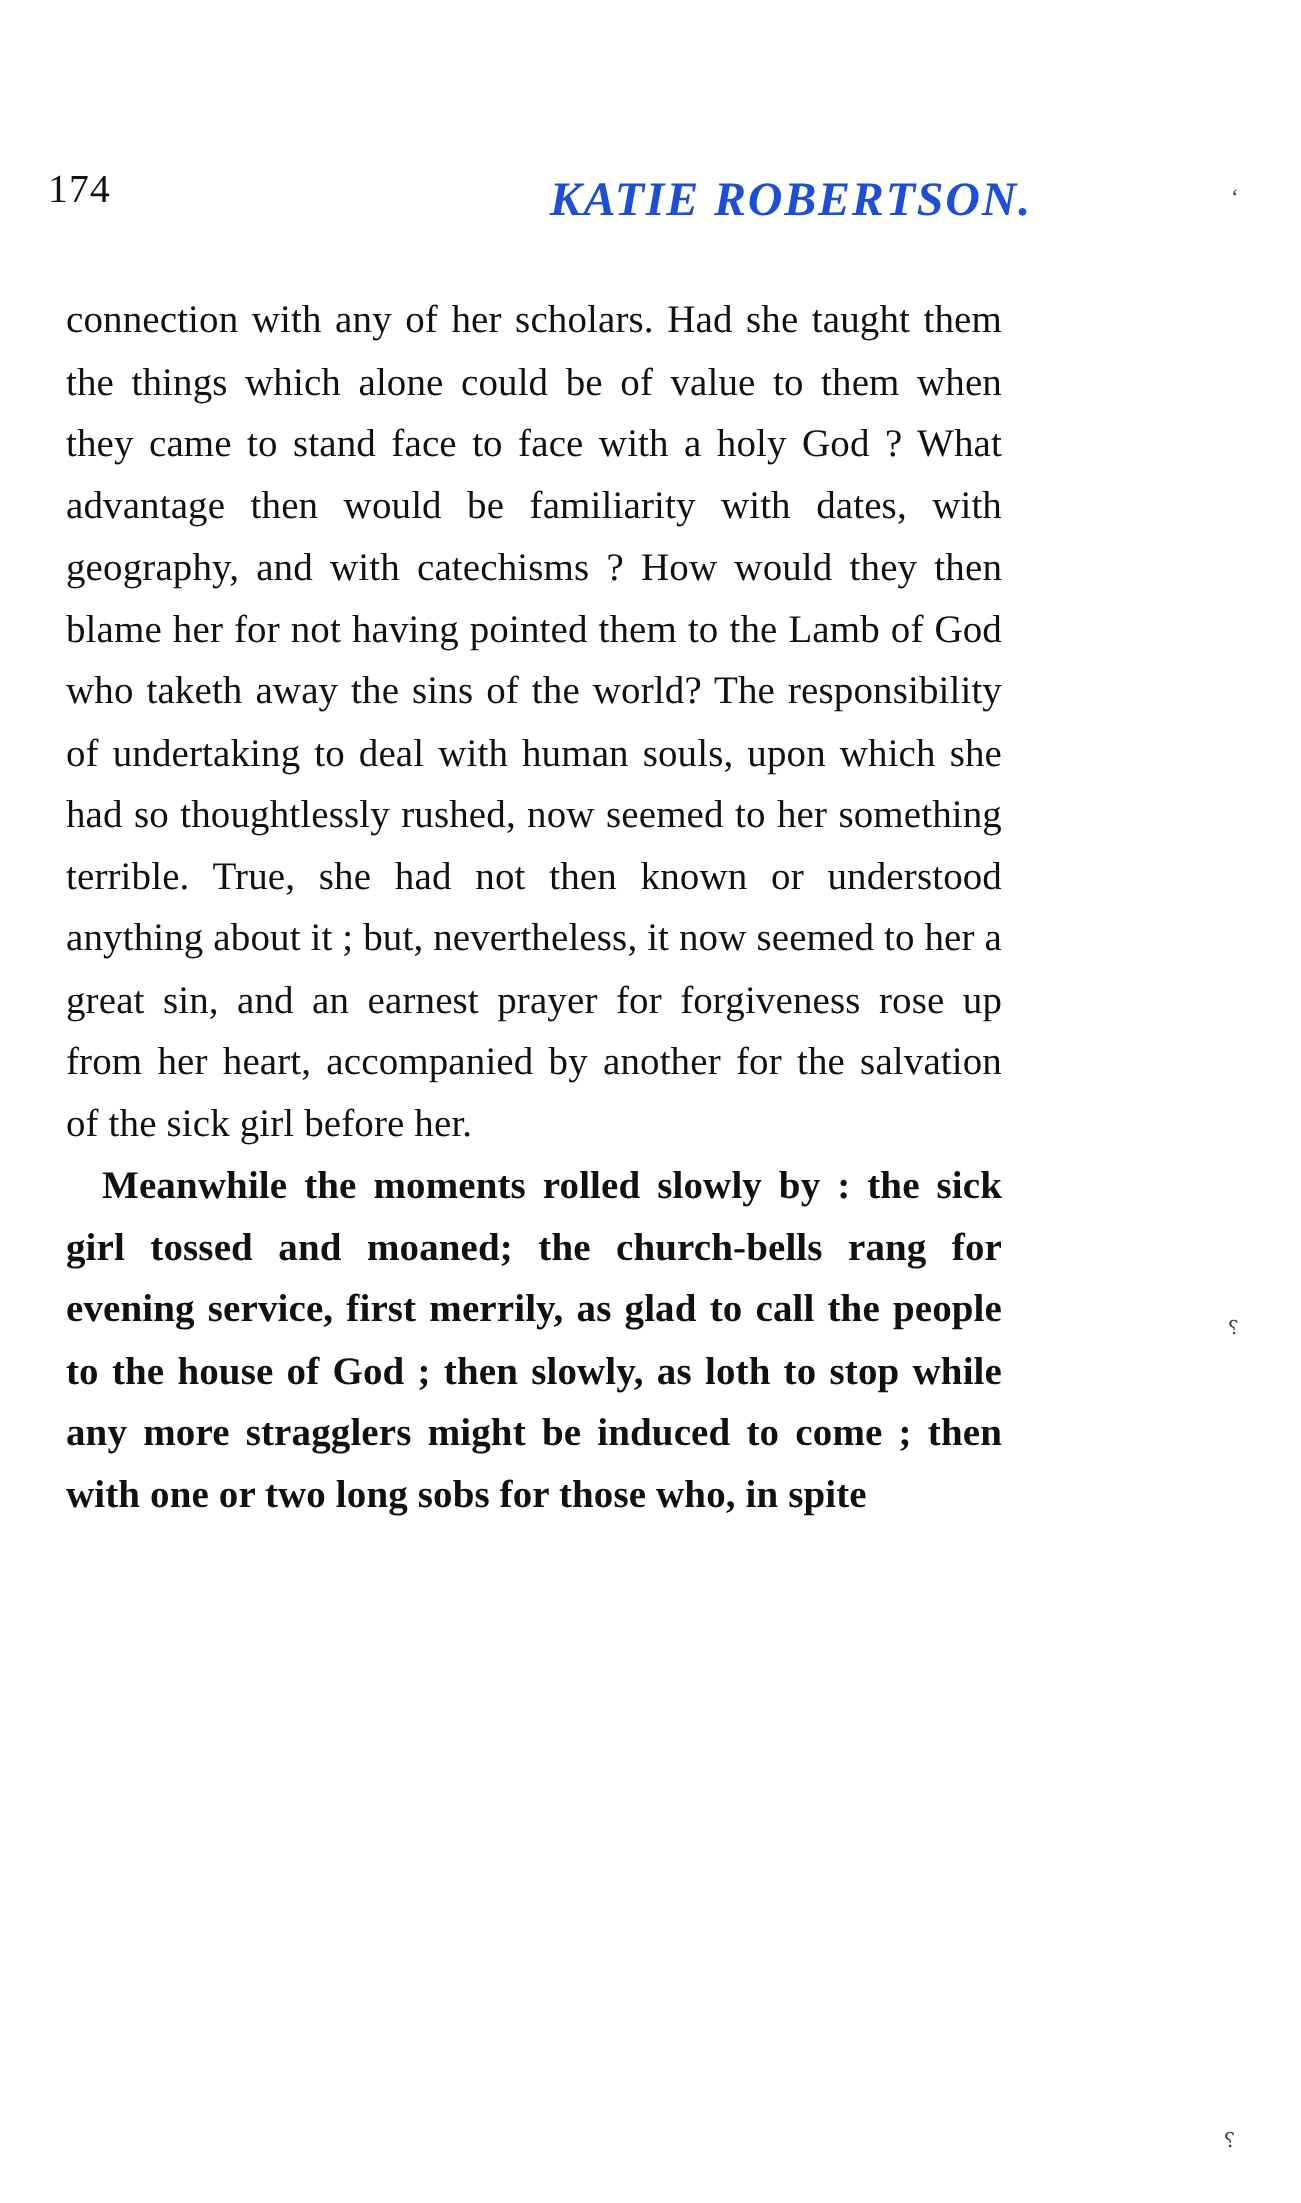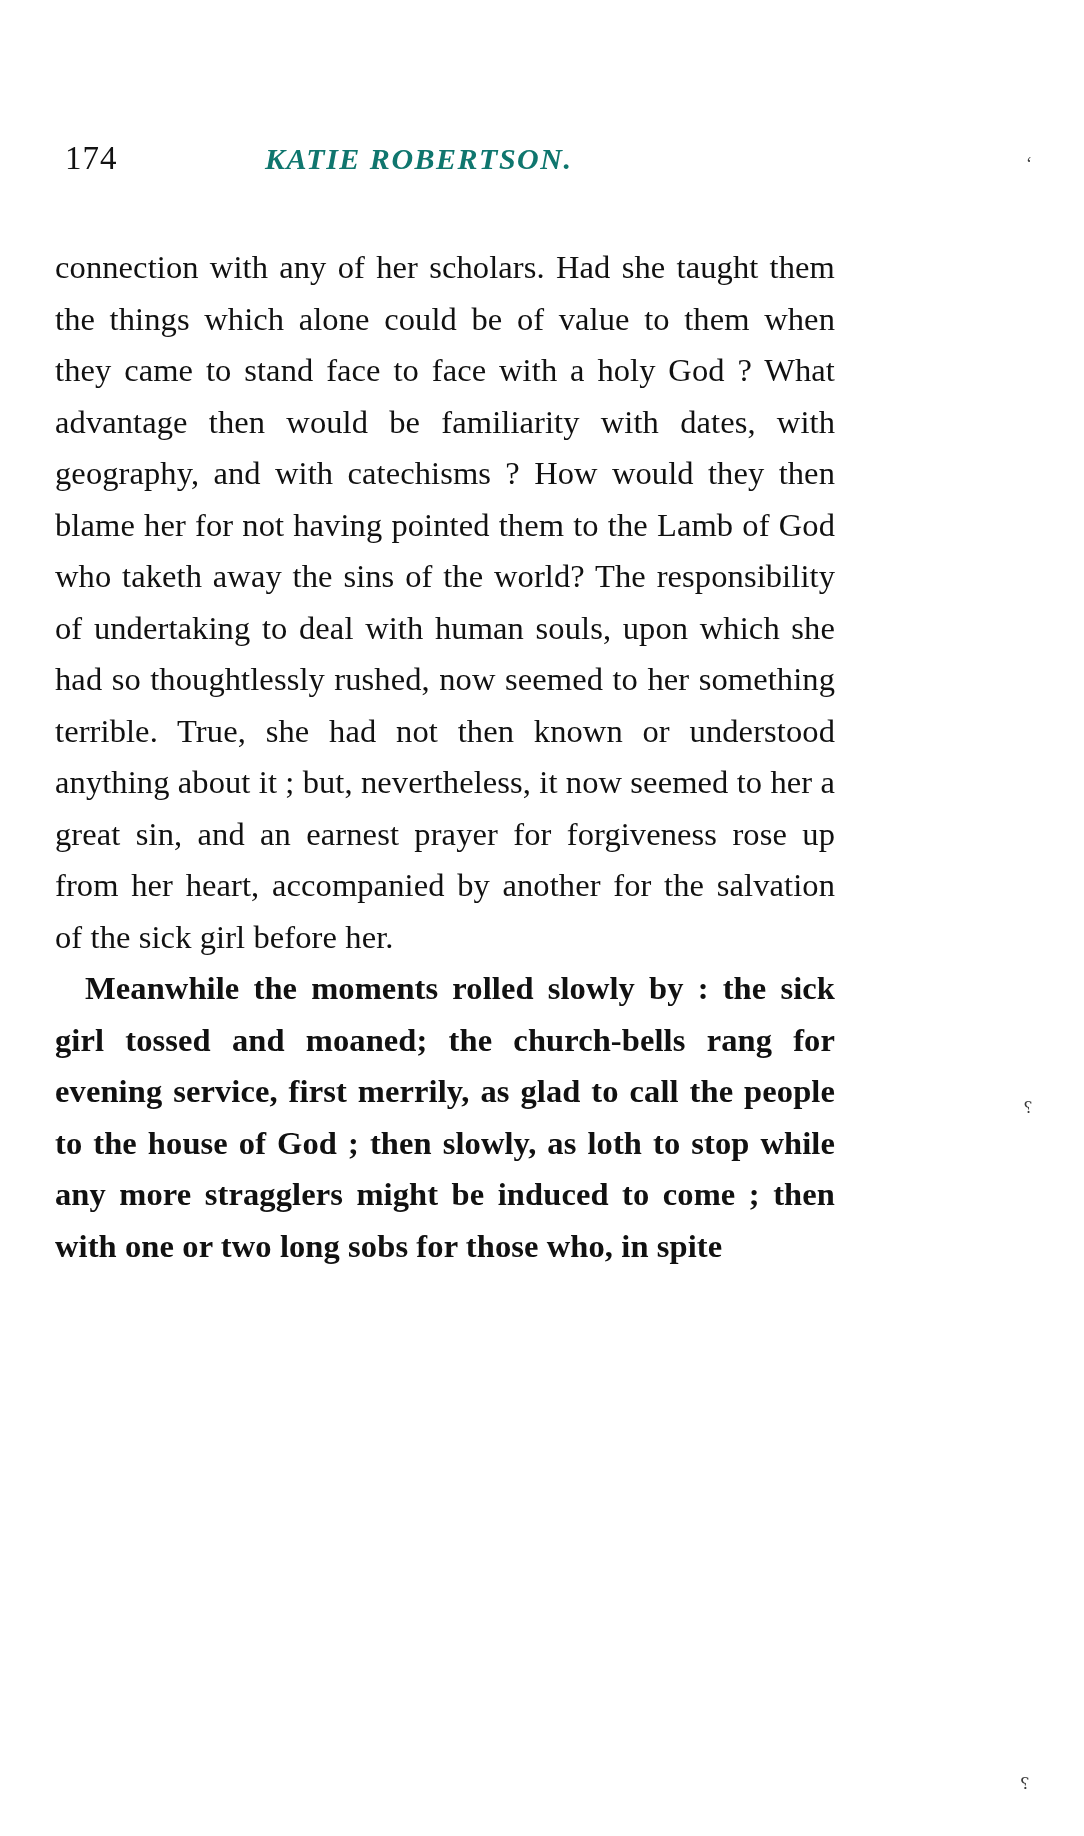--- a/index.html
+++ b/index.html
@@ -13,44 +13,44 @@
     height: 1836px;
     background: #ffffff;
     margin: 0 auto;
     overflow: hidden;
     font-family: "Liberation Serif", "DejaVu Serif", serif;
     color: #1a1a1a;
   }
   .header {
     position: absolute;
     top: 140px;
-    left: 65px;
+    left: 40px;
     right: 55px;
     height: 48px;
   }
   .folio {
     position: absolute;
     left: 0;
     top: 0;
     font-size: 33px;
     letter-spacing: 1px;
     color: #121212;
     font-family: "Liberation Serif", "DejaVu Serif", serif;
   }
   .running-title {
     position: absolute;
     left: 200px;
     top: 2px;
     width: 620px;
-    text-align: left;
-    font-size: 30px;
+    text-align: right;
+    font-size: 40px;
     font-style: italic;
     font-weight: bold;
     letter-spacing: 1.5px;
-    color: #0f766e;
+    color: #1d4ed8;
   }
   .margin-mark {
     position: absolute;
     font-size: 18px;
     color: #3a3a3a;
     line-height: 1;
   }
   .mark-top-right {
     right: 52px;
     top: 155px;

